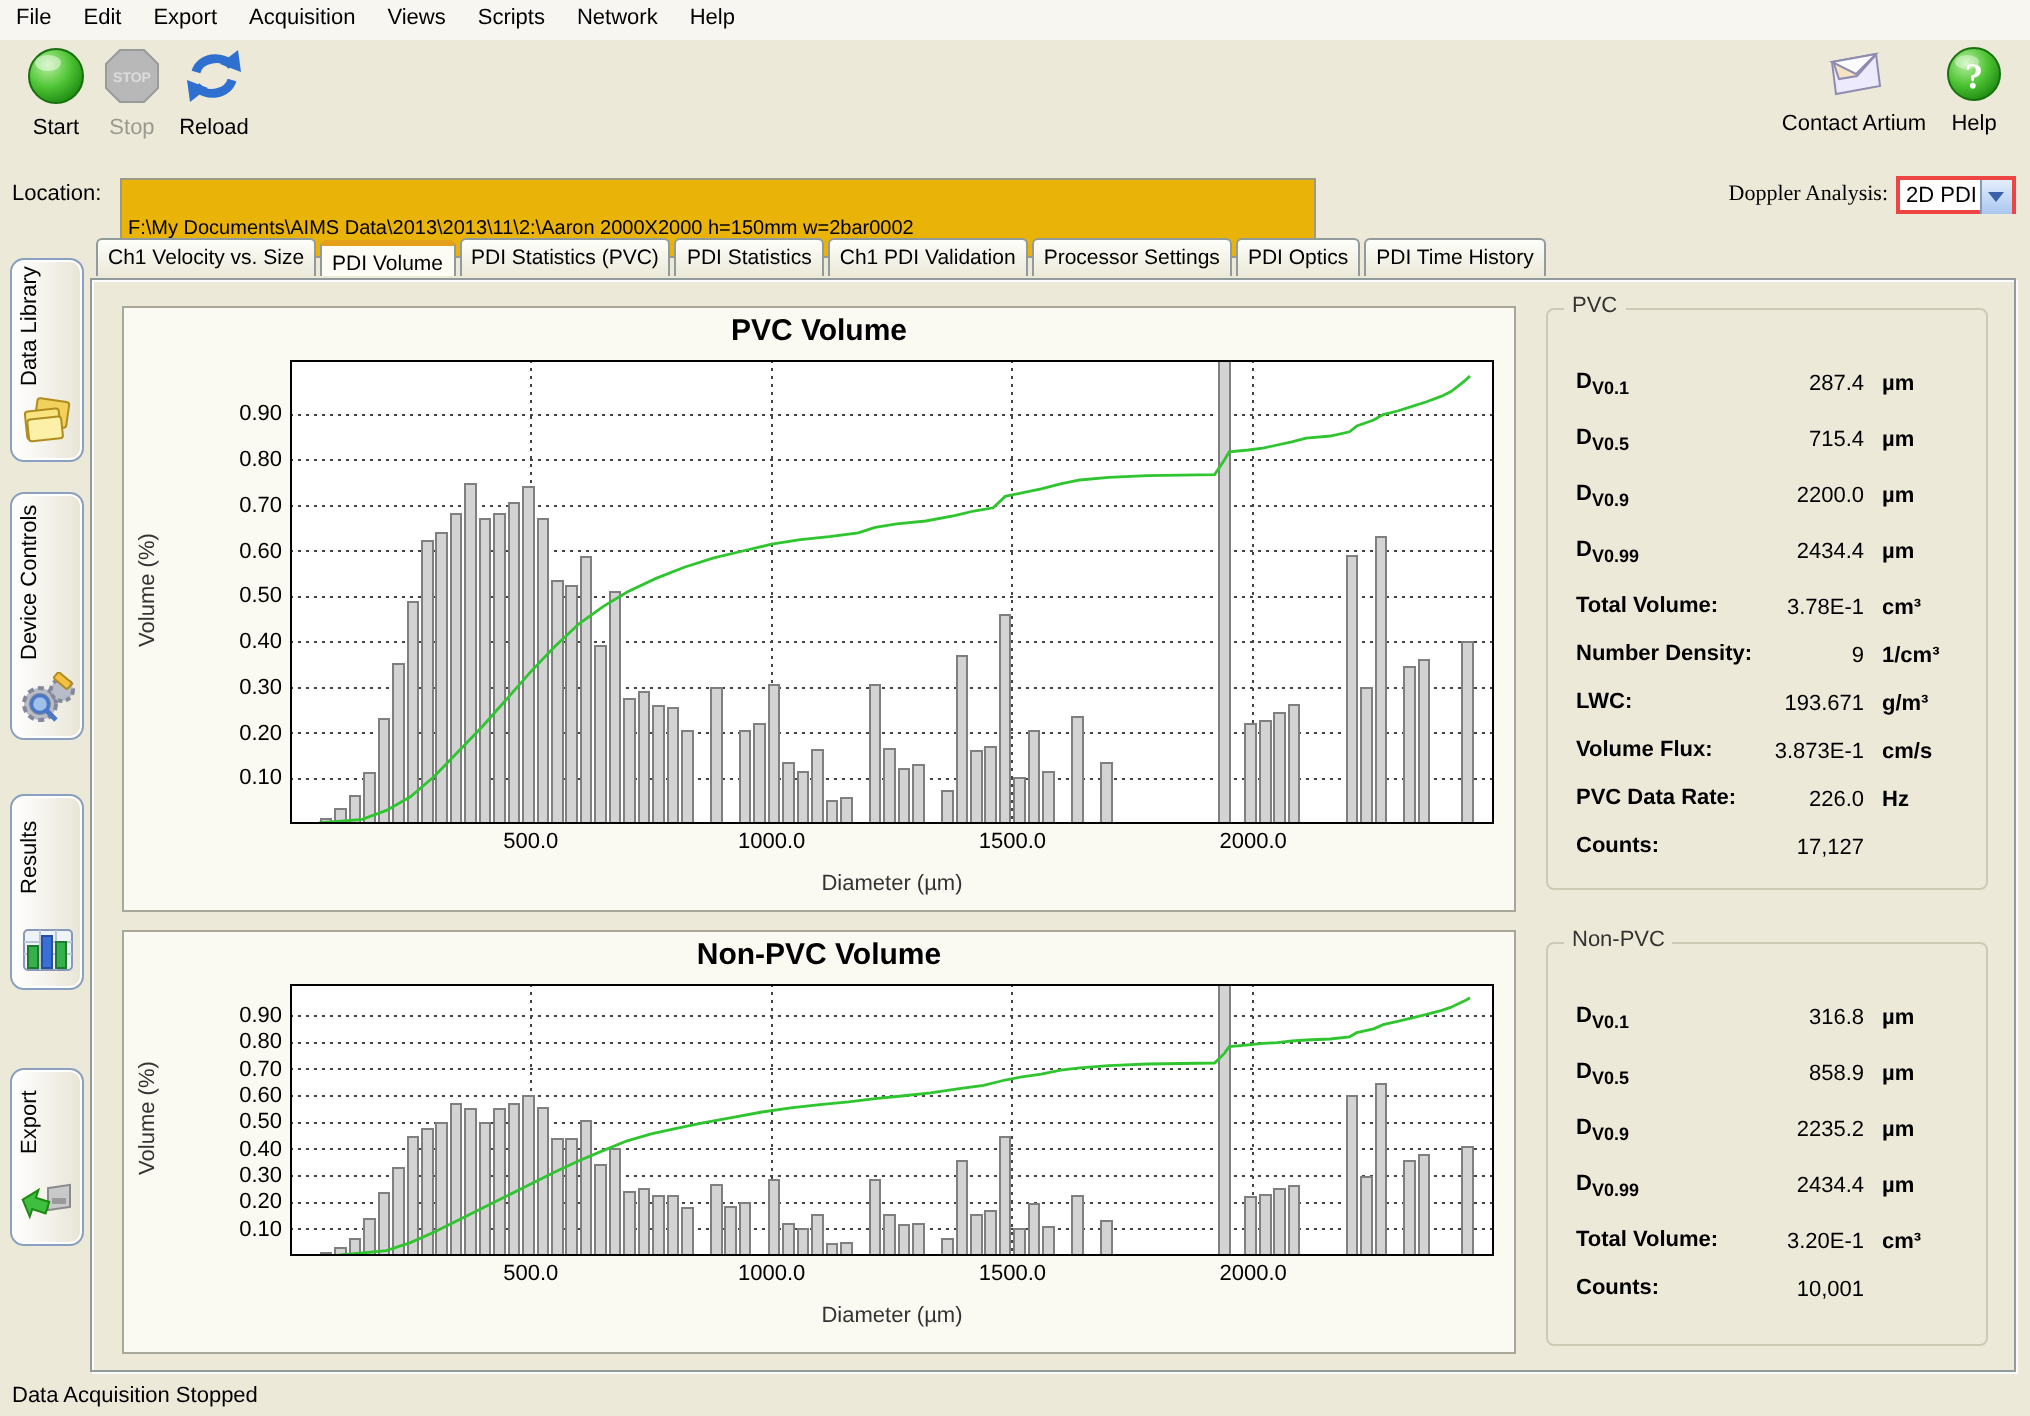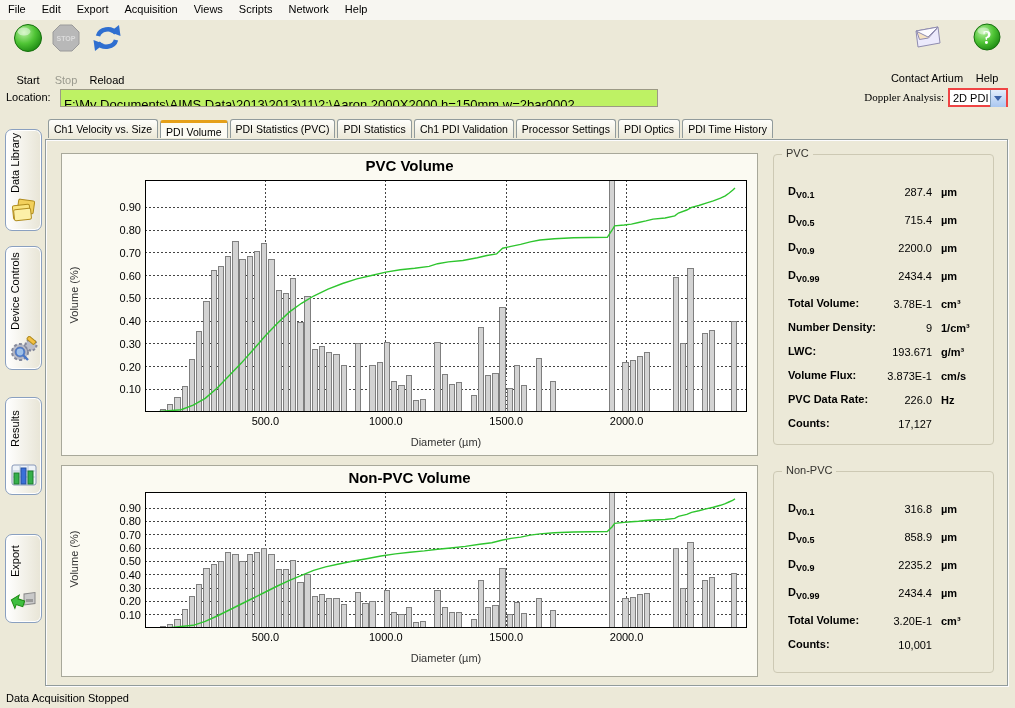--- a/index.html
+++ b/index.html
@@ -2,25 +2,25 @@
 <html><head>
 <meta charset="utf-8">
 <style>
   * { margin:0; padding:0; box-sizing:border-box; }
   html,body { width:1015px; height:708px; overflow:hidden; }
   body { font-family:"Liberation Sans",sans-serif; font-size:11px; background:#ece9d8; color:#000; position:relative; }
   .menubar { position:absolute; left:0; top:0; width:1015px; height:29px; background:#f7f6f1; border-bottom:1px solid #aca899; }
   .menubar .mi { display:inline-block; padding:3px 8px 0 8px; font-size:11px; height:19px; }
   .toolbar { position:absolute; left:0; top:20px; width:1015px; height:64px; background:#ece9d8; }
   .tool { position:absolute; text-align:center; cursor:default; }
-  .tool .lbl { display:block; margin-top:19px; font-size:11px; }
+  .tool .lbl { display:block; margin-top:2px; font-size:11px; }
   .tool .lbl.dis { color:#9a9a8e; }
   .locrow { position:absolute; left:0; top:84px; width:1015px; height:28px; }
   .loclabel { position:absolute; left:6px; top:7px; font-size:11px; }
-  .locinput { position:absolute; left:60px; top:5px; width:598px; height:18px; background:#bef264; border:1px solid #9c9a85; padding:7px 3px; font-size:13px; white-space:nowrap; overflow:hidden; }
+  .locinput { position:absolute; left:60px; top:5px; width:598px; height:18px; background:#eab308; border:1px solid #9c9a85; padding:19px 3px; font-size:10px; white-space:nowrap; overflow:hidden; }
   .doplabel { position:absolute; right:71px; top:7px; font-size:11px;font-family:Liberation Serif, serif; }
   .combo { position:absolute; left:948px; top:4px; width:60px; height:19px; background:#fff; border:2px solid #ef4444; }
   .combotext { position:absolute; left:3px; top:2px; font-size:11px; }
   .combobtn { position:absolute; right:0; top:0; width:16px; height:17px; background:linear-gradient(#e3eefc,#aac7f0); border-left:1px solid #7f9db9; }
   .combobtn svg { position:absolute; left:3px; top:5px; }
   
   .sbtn { position:absolute; left:5px; width:37px; background:linear-gradient(90deg,#ffffff,#e8e5d6); border:1px solid #8aa0c0; border-radius:7px; box-shadow:inset 0 0 0 1px #fff; }
   .sbtn .vtext { position:absolute; left:3px; top:0; writing-mode:vertical-rl; transform:rotate(180deg); font-size:11px; color:#000; white-space:nowrap; }
   .sbtn .sicon { position:absolute; left:4px; bottom:3px; width:28px; height:30px; }
   

